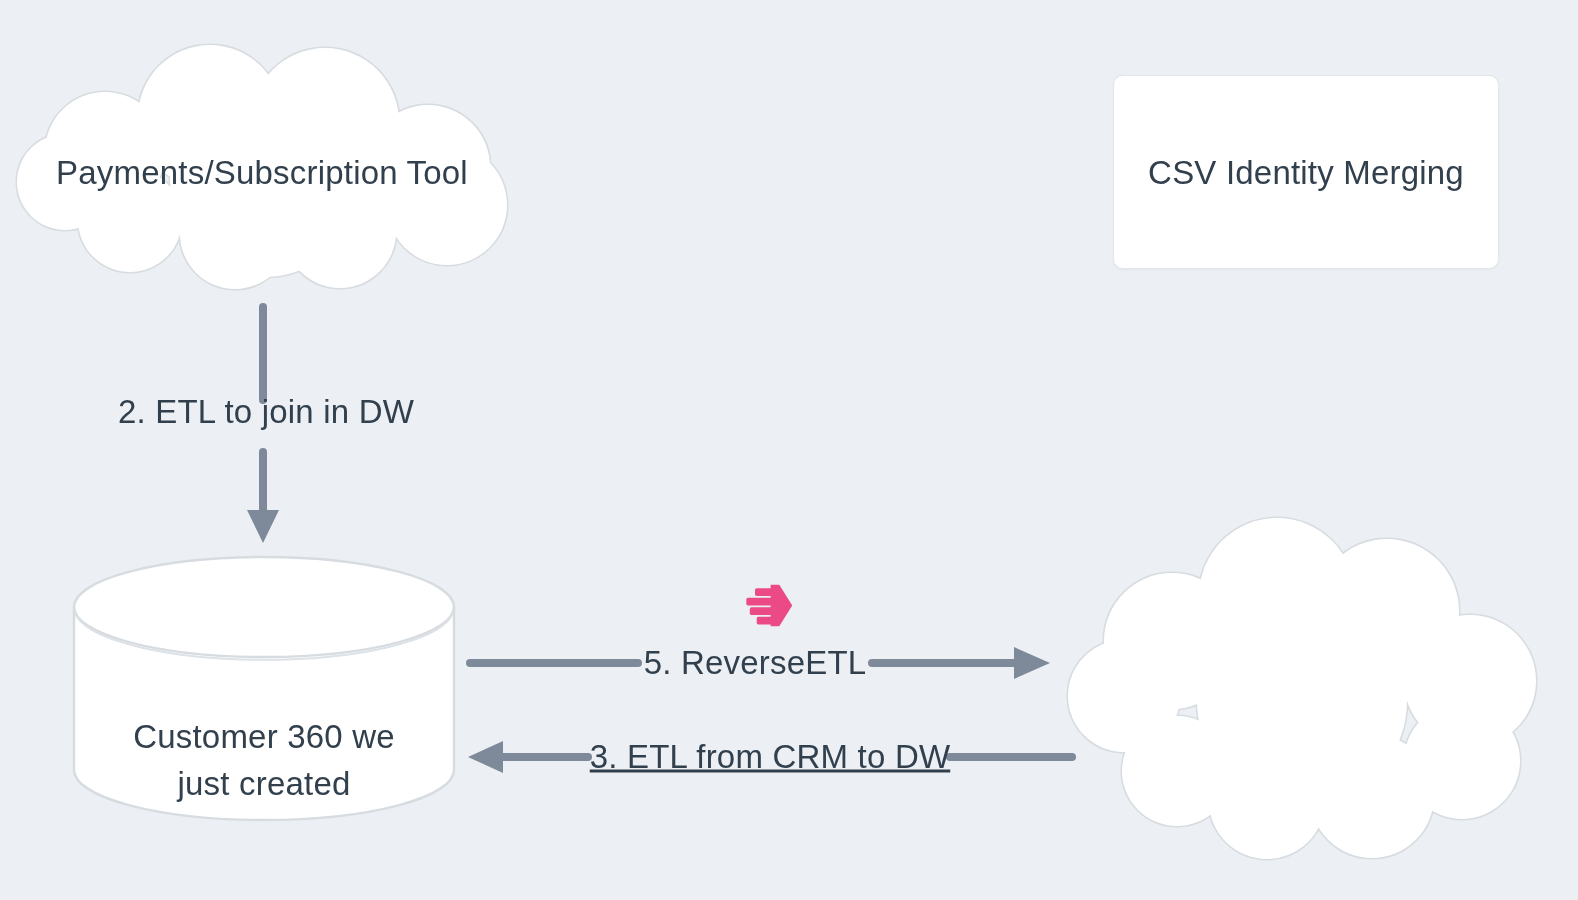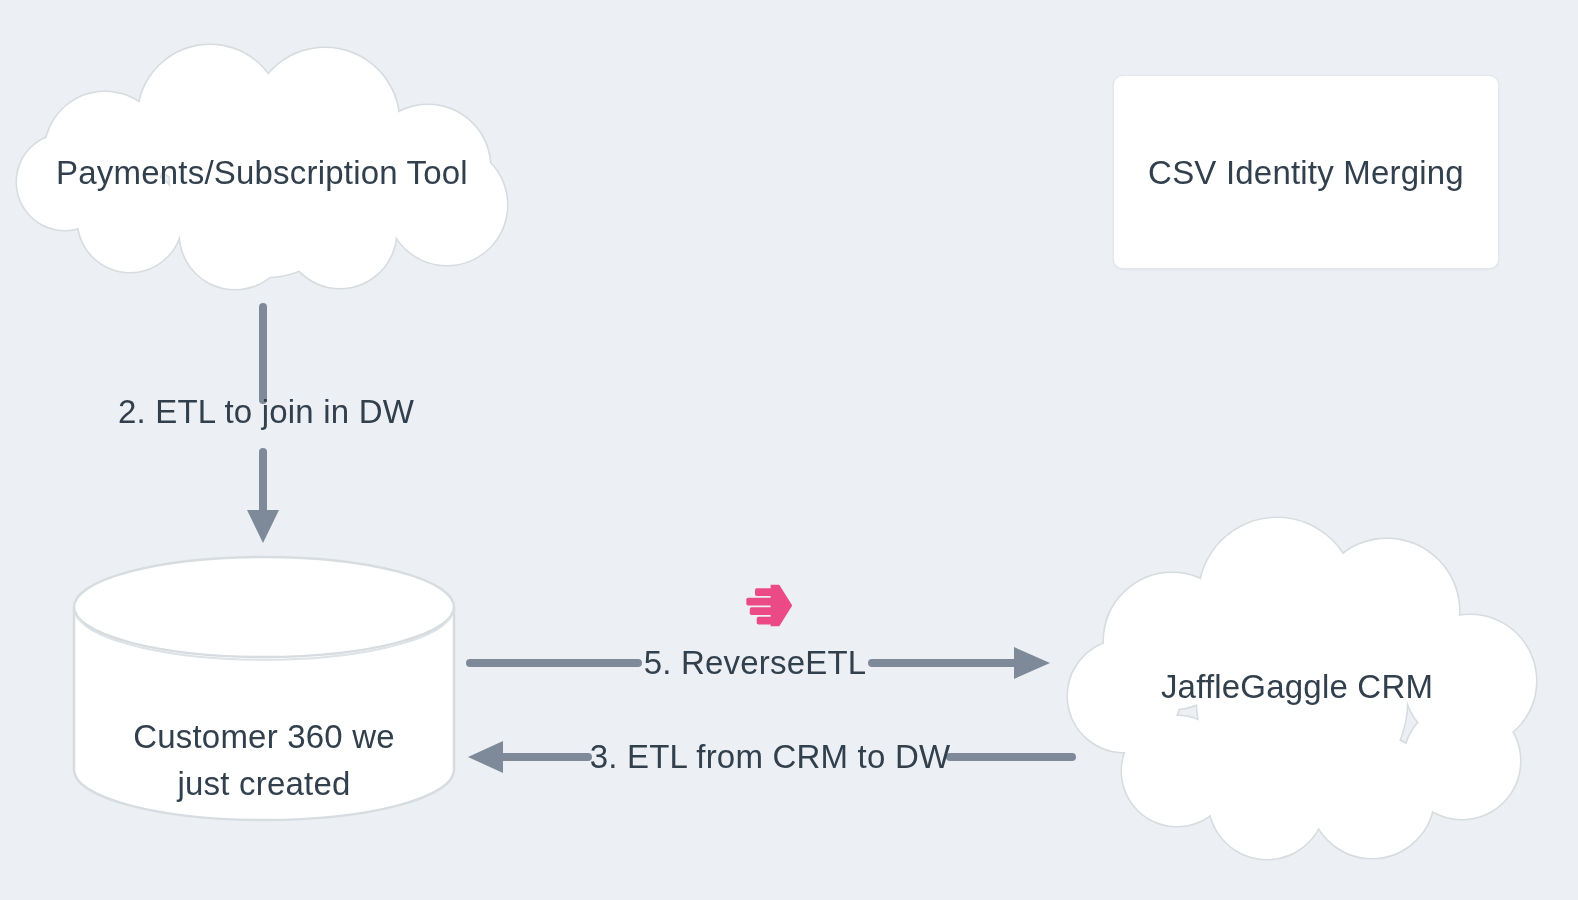--- a/index.html
+++ b/index.html
@@ -98,21 +98,21 @@
     <line x1="872" y1="663" x2="1016" y2="663" stroke-width="8" stroke-linecap="round" stroke="#7E8A99"></line>
     <polygon points="1014,647 1014,679 1050,663" fill="#7E8A99"></polygon>
 
     <polygon points="468,757 503,741 503,773" fill="#7E8A99"></polygon>
     <line x1="501" y1="757" x2="588" y2="757" stroke-width="8" stroke-linecap="round" stroke="#7E8A99"></line>
     <line x1="950" y1="757" x2="1072" y2="757" stroke-width="8" stroke-linecap="round" stroke="#7E8A99"></line>
   </svg>
 
   <div class="abs label centered" style="left:266px; top:411px;">2. ETL to join in DW</div>
   <div class="abs label centered" style="left:755px; top:662px;">5. ReverseETL</div>
-  <div class="abs label centered" style="left:770px; top:756px;">3. ETL from CRM to DW</div>
+  <div class="abs label centered" style="left:770px; top:756px;text-decoration:underline;">3. ETL from CRM to DW</div>
 
   <svg class="abs" style="left:742px; top:582px;" width="52" height="47" viewBox="0 0 60 52" fill="#EC4A87">
     <rect x="15" y="6" width="22" height="9" rx="2"></rect>
     <rect x="5" y="17" width="30" height="9" rx="2"></rect>
     <rect x="9" y="28" width="28" height="9" rx="2"></rect>
     <rect x="17" y="39" width="20" height="9" rx="2"></rect>
     <polygon points="33,2 43,2 58,26 43,50 33,50"></polygon>
   </svg>
 
   <svg class="abs" style="left:72px; top:552px;" width="384" height="272" viewBox="0 0 384 272">
@@ -142,15 +142,14 @@
       <circle cx="325" cy="95" r="72"></circle>
         <circle cx="408" cy="165" r="66"></circle>
       <circle cx="400" cy="245" r="58"></circle>
         <circle cx="310" cy="280" r="62"></circle>
       <circle cx="205" cy="285" r="58"></circle>
         <circle cx="115" cy="255" r="55"></circle>
       <circle cx="62" cy="180" r="56"></circle>
         <circle cx="240" cy="185" r="105"></circle>
     </g>
   </svg>
-  <div class="abs label centered" style="left:1297px; top:686px;">JaffleGaggle CRM</div>
 
 </div>
 
 </body></html>

